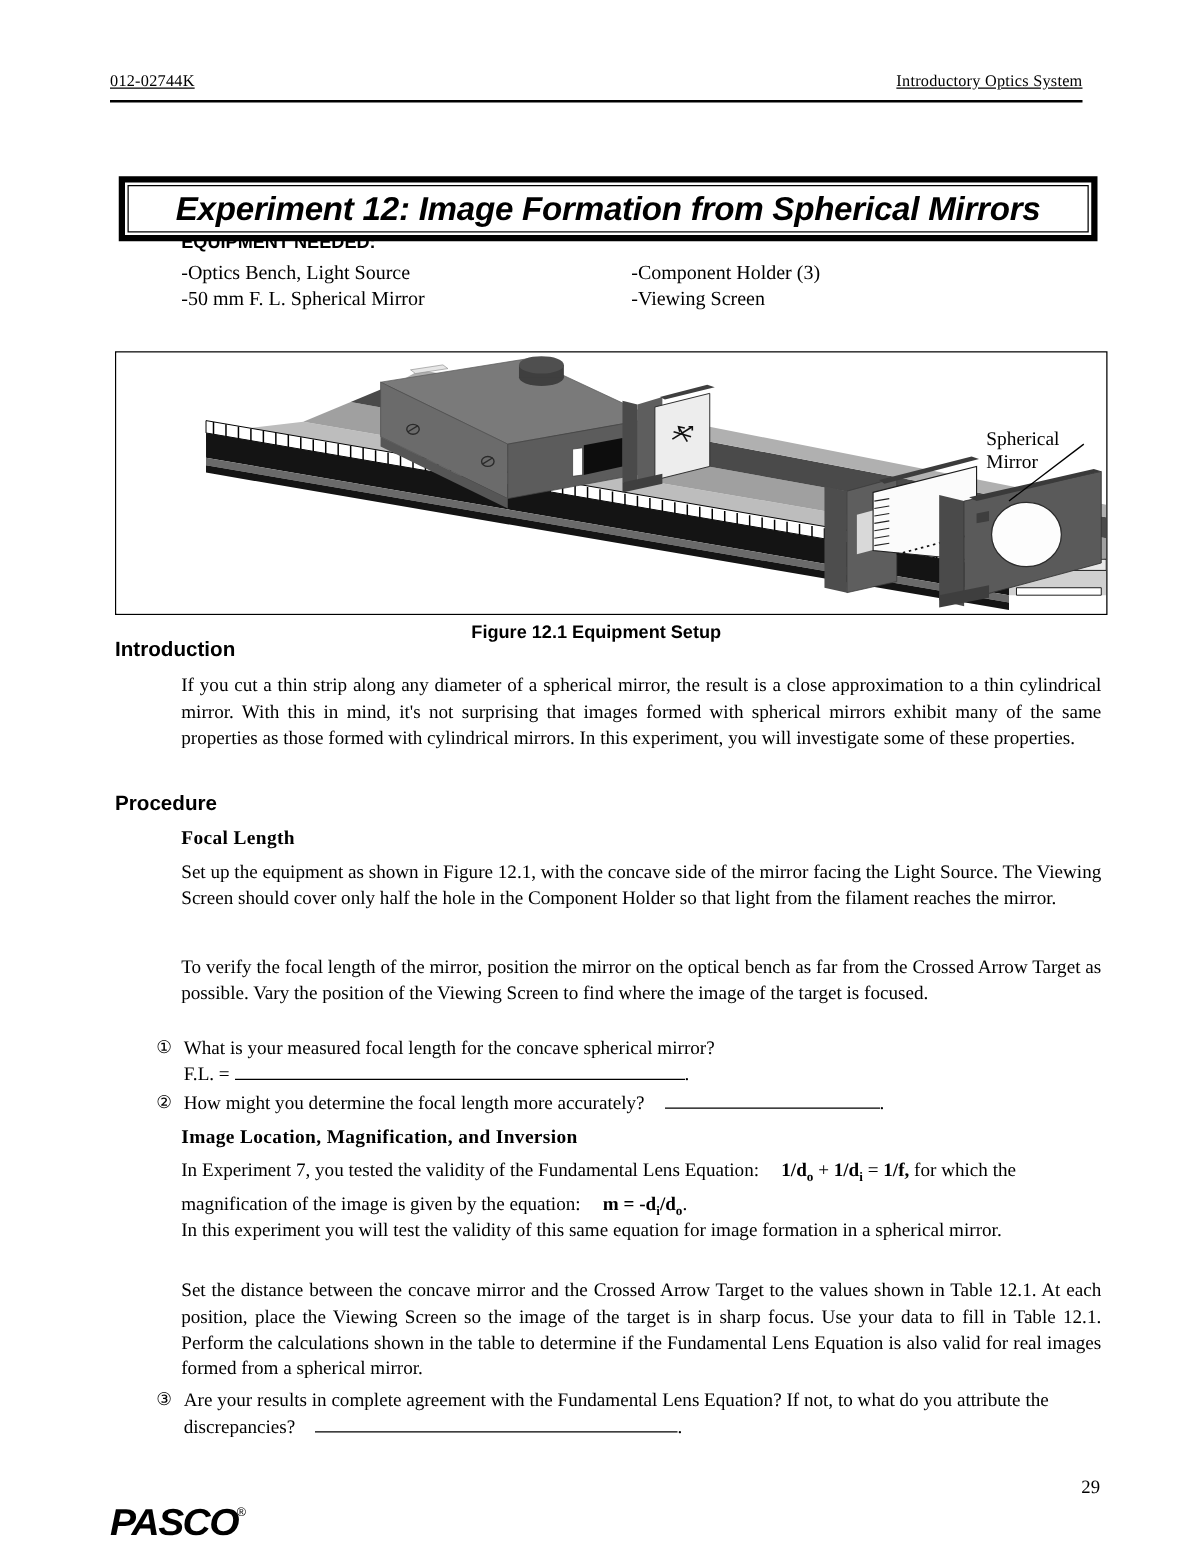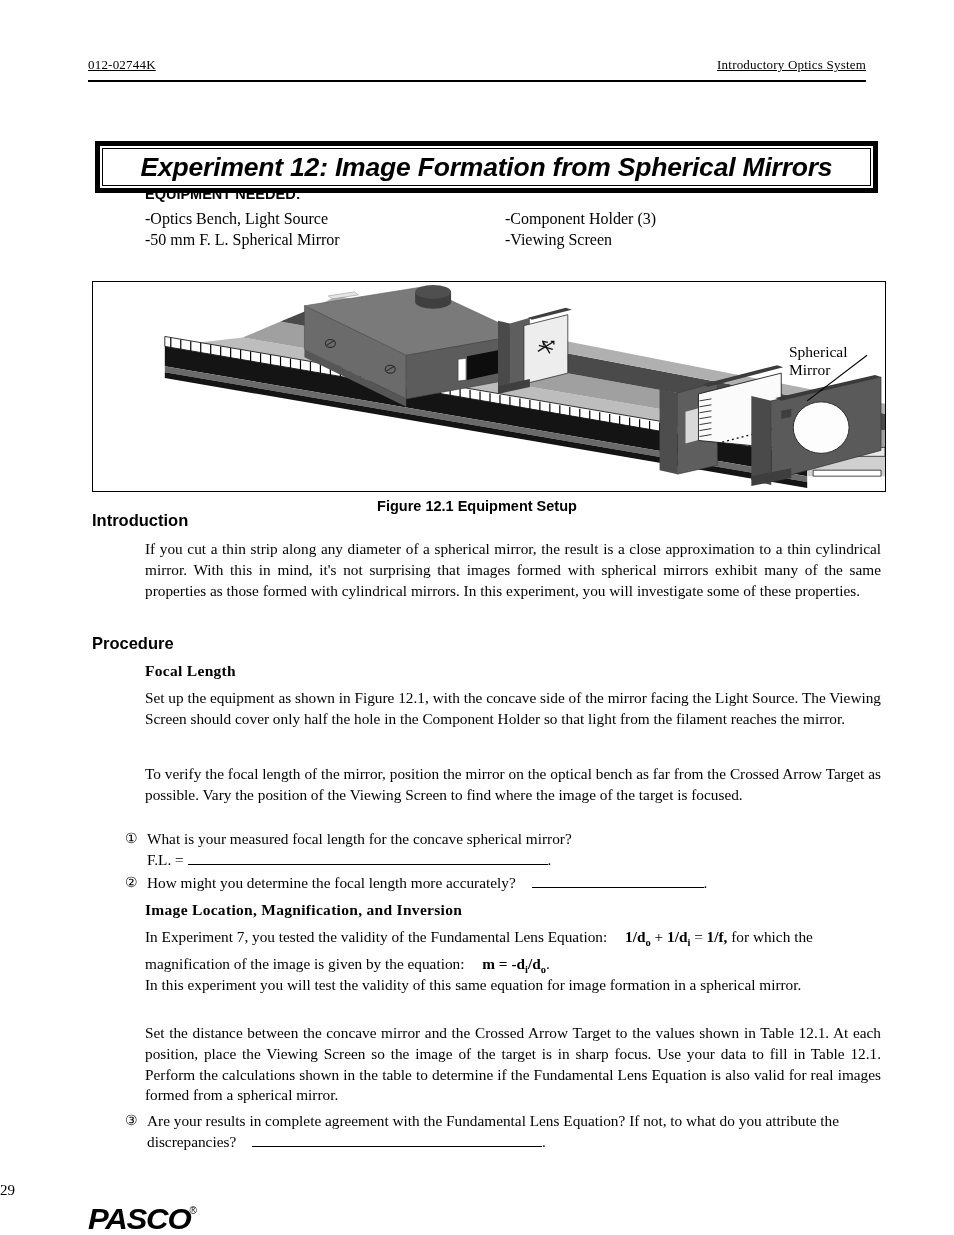--- a/index.html
+++ b/index.html
@@ -212,21 +212,21 @@
     font-size: 10px;
     line-height: 10px;
     margin-left: 3px;
     margin-top: 2px;
   }
   .page-num {
     position: absolute;
     left: 0;
     top: 6px;
     width: 880px;
-    text-align: left;
+    text-align: right;
     font-family: "Liberation Serif", serif;
     font-size: 15px;
   }
 </style>
 </head>
 <body>
 
 <div class="page">
 
   <div class="header-row">

